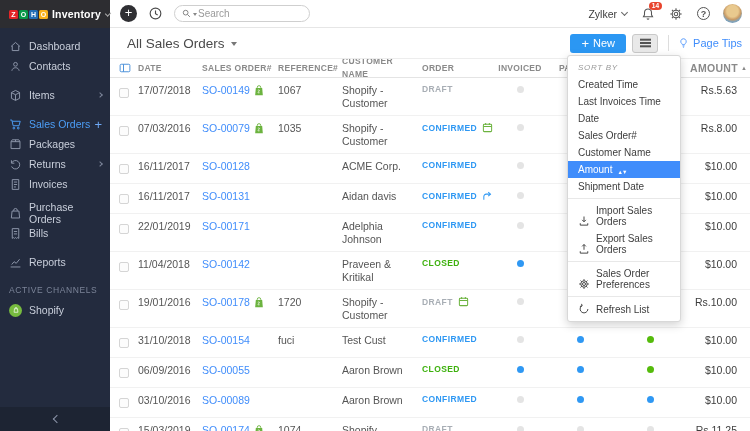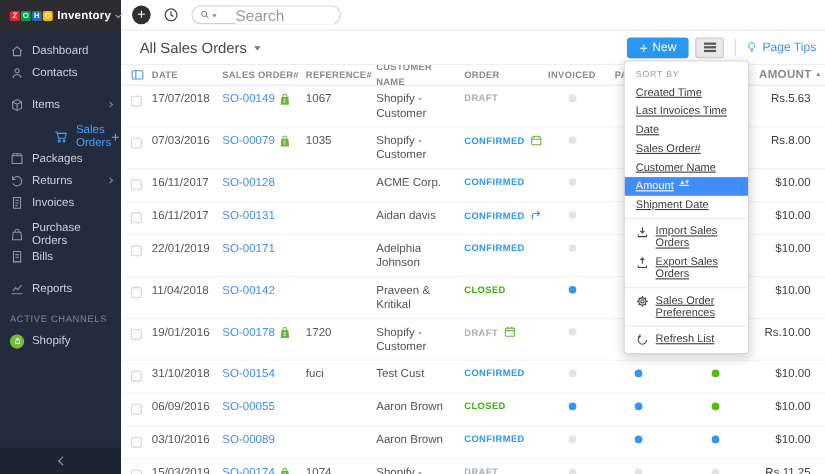--- a/index.html
+++ b/index.html
@@ -15,21 +15,21 @@
     display:flex; align-items:center; justify-content:center; line-height:1; }
   .brand-name { color:#fff; font-size:10.5px; font-weight:bold; letter-spacing:.2px; }
   .brand-caret { width:5px; height:5px; border-right:1.2px solid #aaa; border-bottom:1.2px solid #aaa;
     transform:rotate(45deg); margin:-2px 0 0 5px; }
   .nav { padding-top:8px; }
   .nav-group { margin-bottom:9px; }
   .nav-item { display:flex; align-items:center; height:20px; padding:0 8px 0 9px; color:#c9cfdb;
     font-size:10.5px; cursor:pointer; }
   .nav-item .ico { width:13px; height:13px; margin-right:7px; color:#8d96aa; flex:none; display:flex; align-items:center; }
   .nav-item svg { width:13px; height:13px; }
-  .nav-item.active { color:#4c9ef7;margin-left:40px; }
+  .nav-item.active { color:#4c9ef7; }
   .nav-item.active .ico { color:#4c9ef7; }
   .nav-spacer { flex:1; }
   .nav-sub { width:4px; height:4px; border-right:1.1px solid #7d869b; border-top:1.1px solid #7d869b;
     transform:rotate(45deg); }
   .nav-plus { color:#6fa9f5; font-size:13px; line-height:1; font-weight:400; }
   .channels-header { color:#7b8498; font-size:8.5px; letter-spacing:.6px; padding:4px 9px 5px; }
   .channel-dot { width:13px; height:13px; border-radius:50%; background:#77bb3f; margin-right:7px;
     display:flex; align-items:center; justify-content:center; flex:none; }
   .channel-dot svg { width:8px; height:8px; }
   .sidebar-footer { position:absolute; bottom:0; left:0; width:110px; height:24px; background:#1d2433;
@@ -41,21 +41,21 @@
   .topbar { position:absolute; left:110px; top:0; width:640px; height:28px; background:#fff;
     border-bottom:1px solid #e6e6e6; display:flex; align-items:center; }
   .plus-circle { width:17px; height:17px; border-radius:50%; background:#2f2f33; color:#fff;
     font-size:13px; line-height:15px; text-align:center; margin-left:10px; cursor:pointer; flex:none; }
   .history-btn { margin-left:11px; color:#4a4a4a; cursor:pointer; display:flex; flex:none; }
   .search-box { margin-left:11px; width:136px; height:17px; border:1px solid #cfcfcf; border-radius:9px;
     display:flex; align-items:center; padding:0 7px; background:#fff; }
   .search-box svg { width:9px; height:9px; color:#777; flex:none; }
   .search-caret { width:0; height:0; border-left:2.5px solid transparent; border-right:2.5px solid transparent;
     border-top:3px solid #888; margin:1px 0 0 2px; flex:none; }
-  .search-input { border:none; outline:none; font-size:14px; color:#333; margin-left:17px; width:90px;
+  .search-input { border:none; outline:none; font-size:10px; color:#333; margin-left:1px; width:90px;
     font-family:"Liberation Sans", sans-serif; }
   .search-input::placeholder { color:#9a9a9a; }
   .topbar-right { margin-left:auto; display:flex; align-items:center; padding-right:8px; }
   .org-select { font-size:10.5px; color:#3c3c3c; display:flex; align-items:center; cursor:pointer; }
   .org-caret { width:5px; height:5px; border-right:1.1px solid #666; border-bottom:1.1px solid #666;
     transform:rotate(45deg); margin:-2px 0 0 5px; }
   .icon-btn { margin-left:14px; color:#555; cursor:pointer; position:relative; display:flex; }
   .badge { position:absolute; top:-5px; right:-7px; background:#e8442d; color:#fff; font-size:6.5px;
     border-radius:6px; padding:1px 3px; line-height:1; font-weight:bold; }
   .help-circle { width:13px; height:13px; border-radius:50%; border:1.2px solid #555; color:#555;
@@ -113,22 +113,22 @@
   .dot { width:7px; height:7px; border-radius:50%; display:inline-block; margin-top:2px; }
   .dot-gray { background:#e4e4e4; }
   .dot-blue { background:#2f98f3; }
   .dot-green { background:#55bb0c; }
   .amt-caret { font-size:6px; color:#888; margin-left:3px; vertical-align:2px; }
 
   
   .dropdown { position:absolute; left:567px; top:55px; width:114px; background:#fff;
     border:1px solid #d8d8d8; border-radius:3px; box-shadow:0 3px 10px rgba(0,0,0,.18); z-index:60;
     padding:5px 0 3px; }
-  .menu-header { font-size:8px; color:#9a9a9a; letter-spacing:.7px; padding:2px 10px 4px; }
-  .menu-item { font-size:10px; color:#3d3d3d; padding:3px 10px; cursor:pointer; display:flex; align-items:flex-start;text-decoration:underline; }
+  .menu-header { font-size:8px; color:#9a9a9a; letter-spacing:.7px; padding:2px 10px 4px;font-style:italic; }
+  .menu-item { font-size:10px; color:#3d3d3d; padding:3px 10px; cursor:pointer; display:flex; align-items:flex-end; }
   .menu-item.selected { background:#408dfb; color:#fff; }
   .sort-arrows { margin-left:5px; font-size:5.5px; letter-spacing:-1px; line-height:1; }
   .menu-divider { height:1px; background:#e8e8e8; margin:3px 0; }
   .menu-item .mi-ico { width:12px; height:12px; margin-right:6px; flex:none; color:#444; display:flex; }
   .menu-item .mi-ico svg { width:12px; height:12px; }
 </style>
 </head>
 <body>
 
 <div class="app">
@@ -274,20 +274,44 @@
         </svg>
     </div>
     <div class="search-box">
       <svg viewBox="0 0 16 16" fill="none" stroke="currentColor" stroke-width="1.6">
           <circle cx="6.5" cy="6.5" r="4.2"></circle>
           <path d="M9.8 9.8L14 14"></path>
         </svg>
       <span class="search-caret"></span>
       <input class="search-input" type="text" placeholder="Search" style="">
     </div>
+    <div class="topbar-right">
+      <div class="org-select">
+        <span>Zylker</span>
+        <span class="org-caret"></span>
+      </div>
+      <div class="icon-btn">
+        <svg width="14" height="14" viewBox="0 0 16 16" fill="none" stroke="currentColor" stroke-width="1.2">
+            <path d="M8 2.2a4 4 0 014 4V9l1.2 2.2H2.8L4 9V6.2a4 4 0 014-4z"></path>
+            <path d="M6.8 13.2a1.3 1.3 0 002.4 0"></path>
+          </svg>
+        <span class="badge">14</span>
+      </div>
+      <div class="icon-btn">
+        <svg width="14" height="14" viewBox="0 0 16 16" fill="none" stroke="currentColor" stroke-width="1.2">
+            <circle cx="8" cy="8" r="2"></circle>
+            <circle cx="8" cy="8" r="4.3"></circle>
+            <path d="M8 1.5v2.2M8 12.3v2.2M1.5 8h2.2M12.3 8h2.2M3.4 3.4L5 5M11 11l1.6 1.6M12.6 3.4L11 5M5 11l-1.6 1.6"></path>
+          </svg>
+      </div>
+      <div class="icon-btn">
+        <span class="help-circle">?</span>
+      </div>
+      <div class="avatar"></div>
+    </div>
   </div>
 
   <div class="page-header">
     <div class="page-title">
       <span>All Sales Orders</span>
       <span class="title-caret"></span>
     </div>
     <div class="ph-right">
       <button class="new-btn">
         <span class="plus">+</span>

